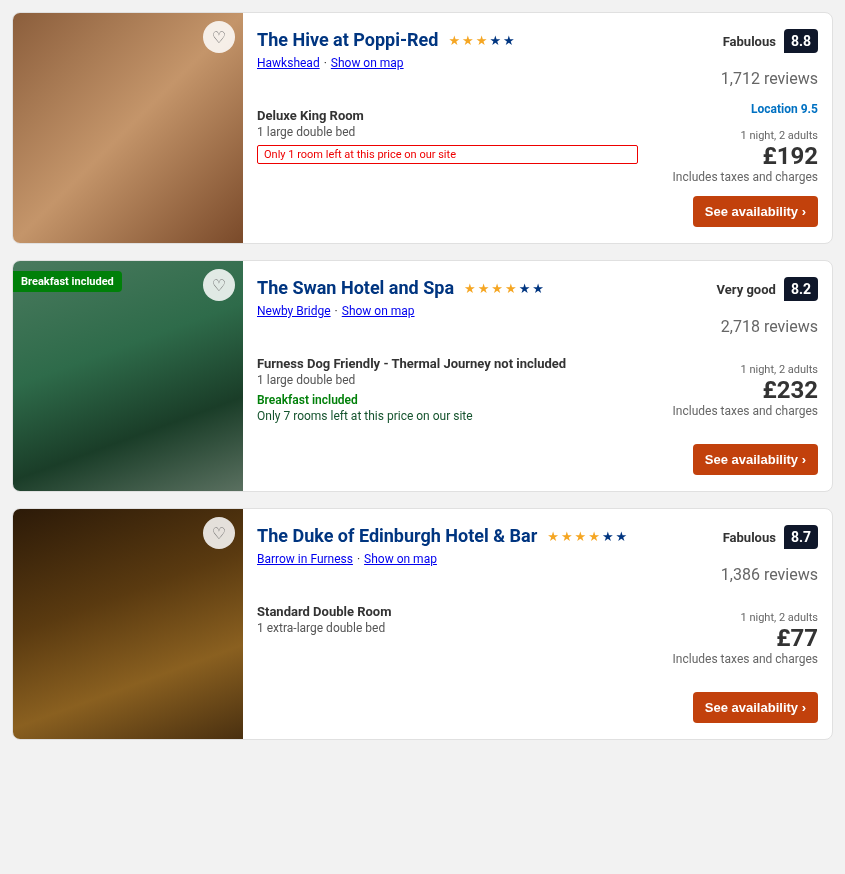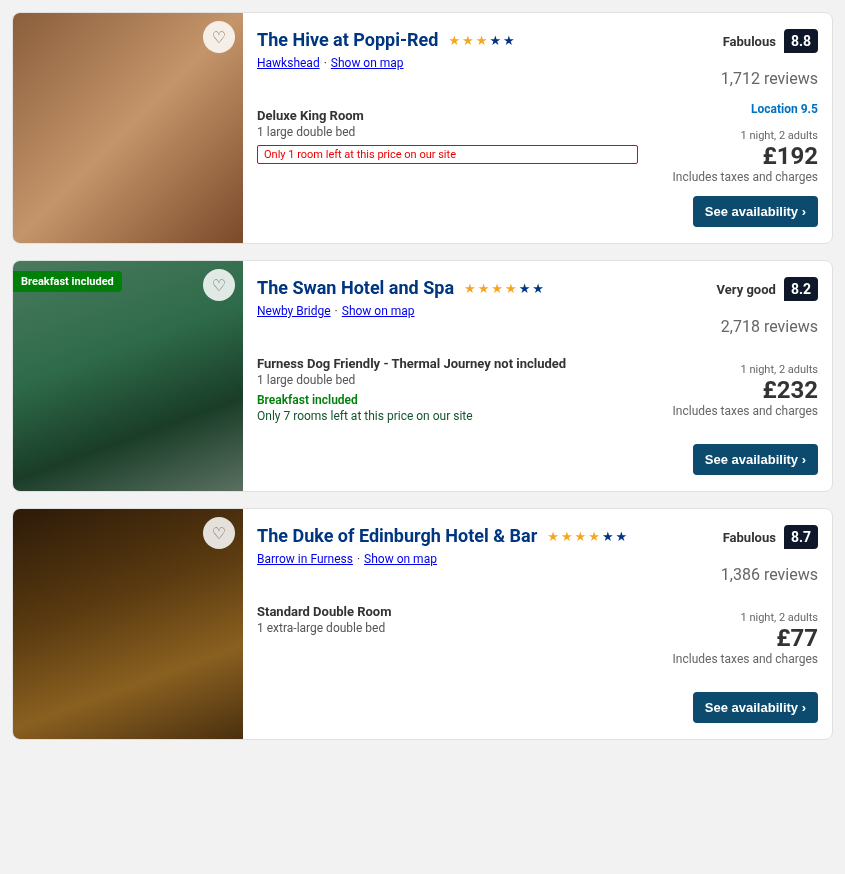--- a/index.html
+++ b/index.html
@@ -200,21 +200,21 @@
       font-weight: 700;
       color: #333;
       line-height: 1;
     }
     .price-note {
       font-size: 12px;
       color: #666;
       margin-top: 2px;
     }
     .see-avail-btn {
-      background: #0c4a6e;
+      background: #c2410c;
       color: #fff;
       border: none;
       border-radius: 4px;
       padding: 8px 12px;
       font-size: 13px;
       font-weight: 700;
       cursor: pointer;
       display: flex;
       align-items: center;
       gap: 4px;

